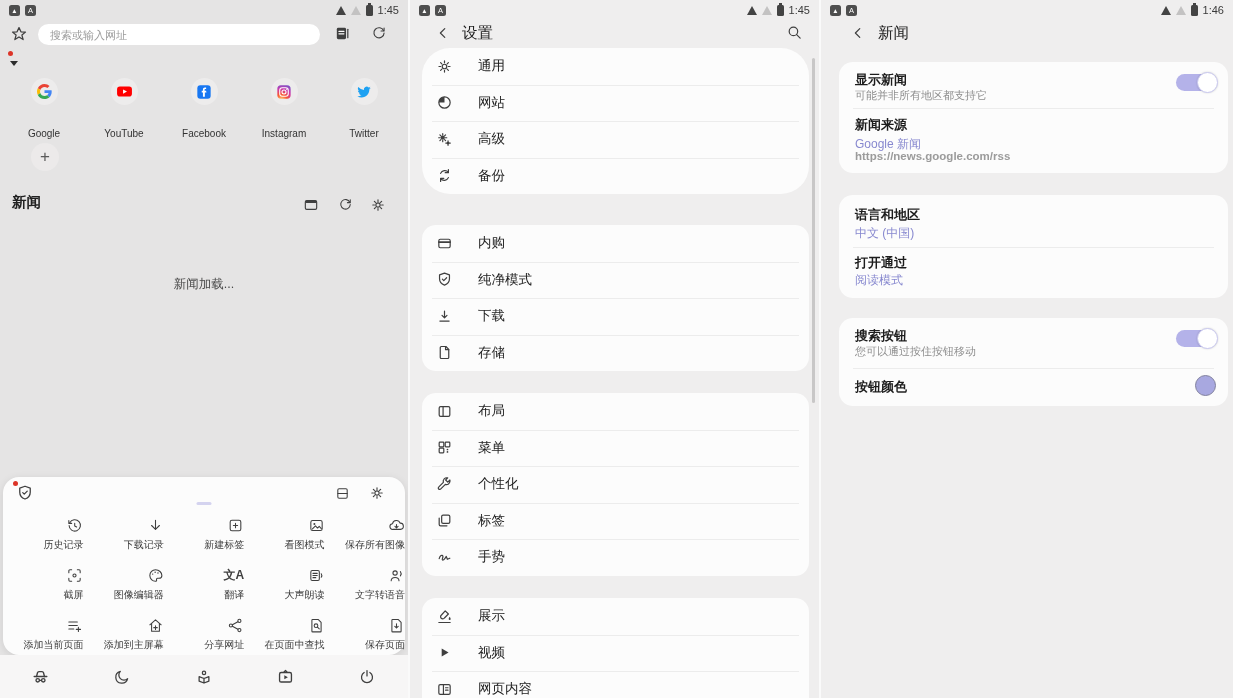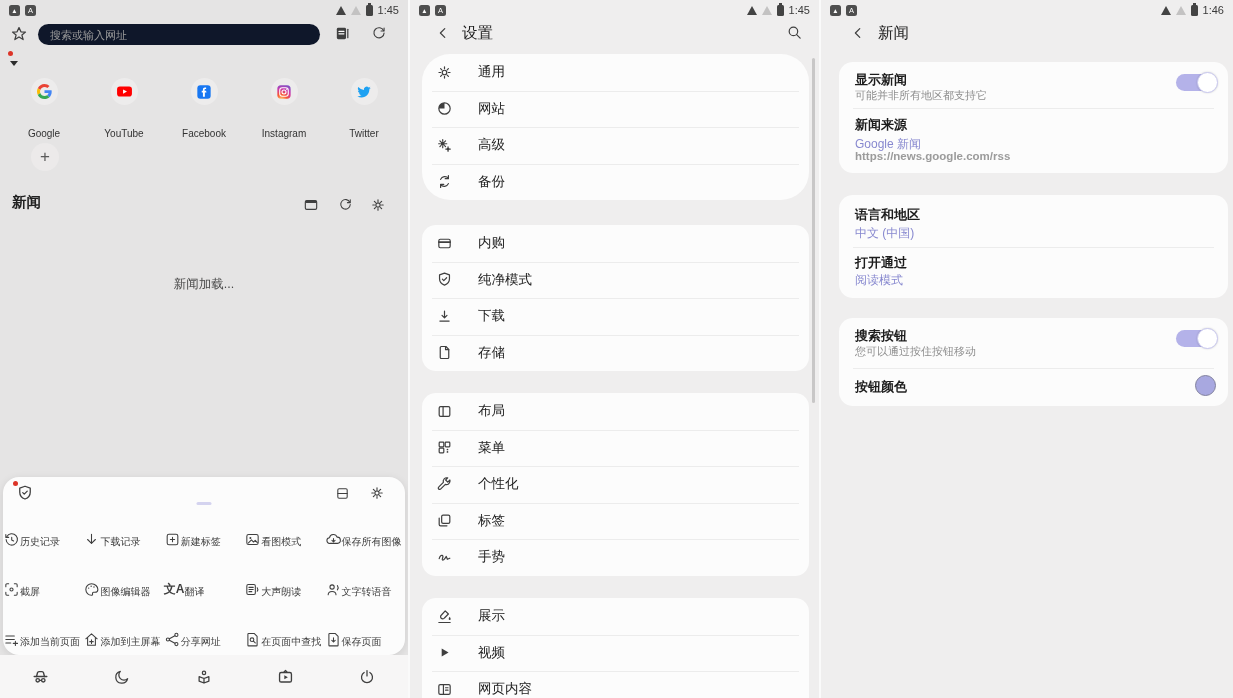--- a/index.html
+++ b/index.html
@@ -20,21 +20,21 @@
   .bat::before{content:"";position:absolute;top:-2px;left:2px;width:3px;height:2px;background:#434343;}
   .time{font-size:11px;color:#3a3a3a;}
 
   
   svg.ic{stroke:#3f3f3f;fill:none;stroke-width:1.7;stroke-linecap:round;stroke-linejoin:round;display:block;}
   svg.ic .f{fill:#3f3f3f;stroke:none;}
   svg.ic.thin{stroke-width:1.5;}
 
   
   .star{position:absolute;left:10px;top:25px;}
-  .searchpill{position:absolute;left:38px;top:24px;width:282px;height:21px;background:#0f172a;border:none;border-radius:11px;font-size:11px;color:#777;padding:0 12px;box-sizing:border-box;outline:none;font-family:inherit;}
+  .searchpill{position:absolute;left:38px;top:24px;width:282px;height:21px;background:#ffffff;border:none;border-radius:11px;font-size:11px;color:#777;padding:0 12px;box-sizing:border-box;outline:none;font-family:inherit;}
   .searchpill::placeholder{color:#9b9b9b;}
   .book-ic{position:absolute;left:334px;top:25px;}
   .refresh-ic{position:absolute;left:371px;top:25px;}
   .reddot{position:absolute;left:8px;top:51px;width:5px;height:5px;border-radius:50%;background:#dc3428;}
   .caret{position:absolute;left:10px;top:61px;width:0;height:0;border-left:4px solid transparent;border-right:4px solid transparent;border-top:5px solid #2c2c2c;}
   .qrow{position:absolute;top:78px;left:4px;right:4px;display:flex;}
   .ql{flex:1;display:flex;flex-direction:column;align-items:center;}
   .qlc{width:27px;height:27px;border-radius:50%;background:#edecec;display:flex;align-items:center;justify-content:center;}
   .qll{margin-top:23px;font-size:10px;color:#333;}
   .plusbtn{position:absolute;left:31px;top:143px;width:28px;height:28px;border-radius:50%;background:#eceaea;color:#5a5a5a;font-size:17px;display:flex;align-items:center;justify-content:center;}
@@ -44,21 +44,21 @@
   .nh-ic3{position:absolute;left:370px;top:197px;}
   .loading{position:absolute;top:276px;left:0;right:0;text-align:center;font-size:12.5px;color:#4a4a4a;}
 
   .sheet{position:absolute;left:3px;right:3px;top:477px;height:178px;background:#fcfcfc;border-radius:16px;box-shadow:0 2px 8px rgba(0,0,0,0.10);}
   .sh-shield{position:absolute;left:13px;top:7px;}
   .sh-dot{position:absolute;left:10px;top:4px;width:5px;height:5px;border-radius:50%;background:#dc3428;}
   .sh-rows{position:absolute;right:55px;top:9px;}
   .sh-gear{position:absolute;right:20px;top:8px;}
   .handle{position:absolute;left:50%;top:25px;transform:translateX(-50%);width:15px;height:3px;border-radius:2px;background:#d4d3ef;}
   .mgrid{position:absolute;left:0;right:0;top:35px;display:grid;grid-template-columns:repeat(5,1fr);grid-auto-rows:50px;}
-  .cell{display:flex;flex-direction:row;align-items:center;padding-top:5px;}
+  .cell{display:flex;flex-direction:column;align-items:flex-end;padding-top:5px;}
   .clabel{margin-top:4px;font-size:10px;color:#3c3c3c;white-space:nowrap;}
   .transicon{font-size:12px;color:#3f3f3f;height:17px;line-height:17px;font-weight:600;}
   .toolbar{position:absolute;left:0;right:0;bottom:0;height:43px;background:#f7f6f6;display:flex;align-items:center;}
   .tcell{flex:1;display:flex;justify-content:center;}
 
   
   .back{position:absolute;top:26px;}
   .ptitle{position:absolute;top:23px;font-size:15.5px;font-weight:500;color:#1c1c1c;}
   .hsearch{position:absolute;right:16px;top:24px;}
 
@@ -375,21 +375,21 @@
 
     <svg class="ic back" style="left:26px;" width="14" height="14" viewBox="0 0 24 24">
         <path d="M15 4.5L7.5 12l7.5 7.5" stroke-width="2.1"></path>
       </svg>
     <div class="ptitle" style="left:52px;">设置</div>
     <svg class="ic hsearch" width="17" height="17" viewBox="0 0 24 24">
         <circle cx="10.5" cy="10.5" r="6"></circle>
         <path d="M15 15l5 5"></path>
       </svg>
 
-    <div class="card m-card" style="top:54px;height:146px;border-radius:28px;">
+    <div class="card m-card" style="top:48px;height:146px;border-radius:28px;">
       <div class="row">
         <span class="ric">
             <svg class="ic" width="17" height="17" viewBox="0 0 24 24">
               <circle cx="12" cy="12" r="3.2"></circle>
               <path d="M12 4.2v2.4M12 17.4v2.4M4.2 12h2.4M17.4 12h2.4M6.5 6.5l1.7 1.7M15.8 15.8l1.7 1.7M17.5 6.5l-1.7 1.7M8.2 15.8l-1.7 1.7"></path>
             </svg>
           </span>
         <span class="rlabel">通用</span>
       </div>
       <div class="row">

